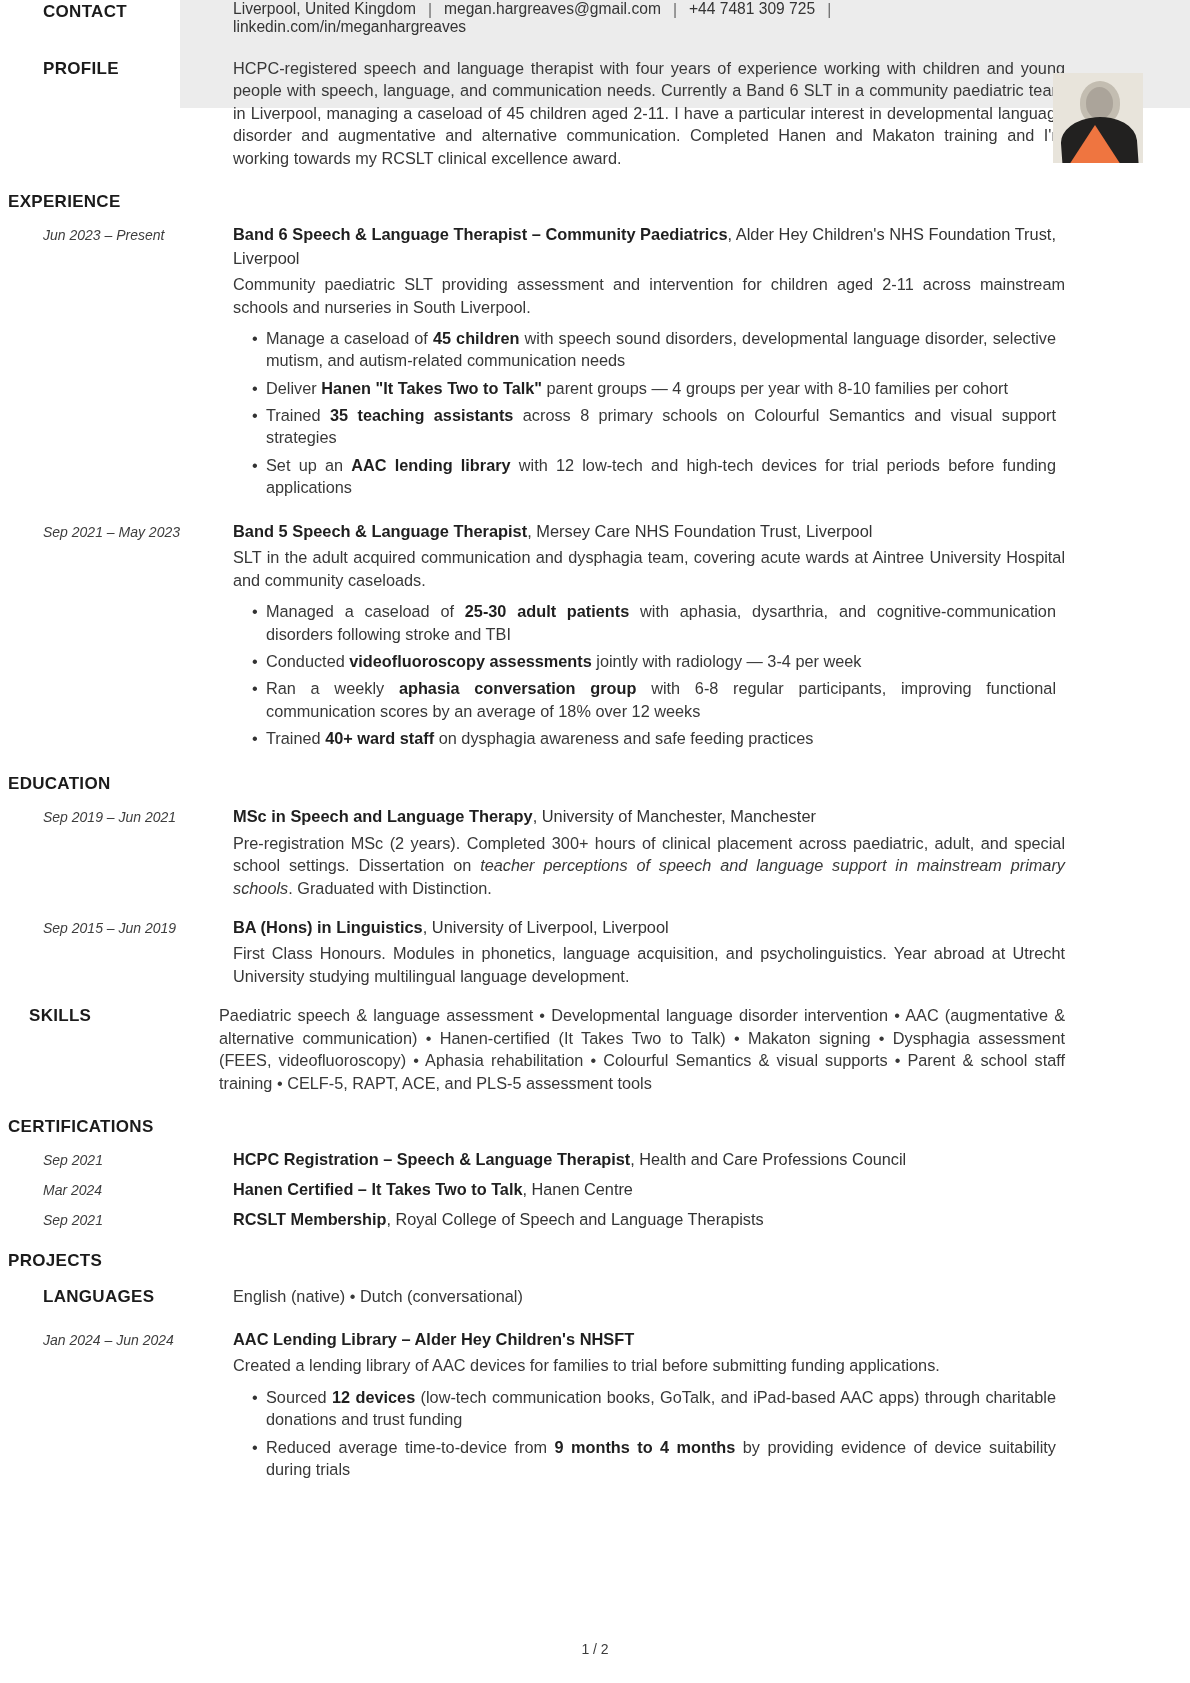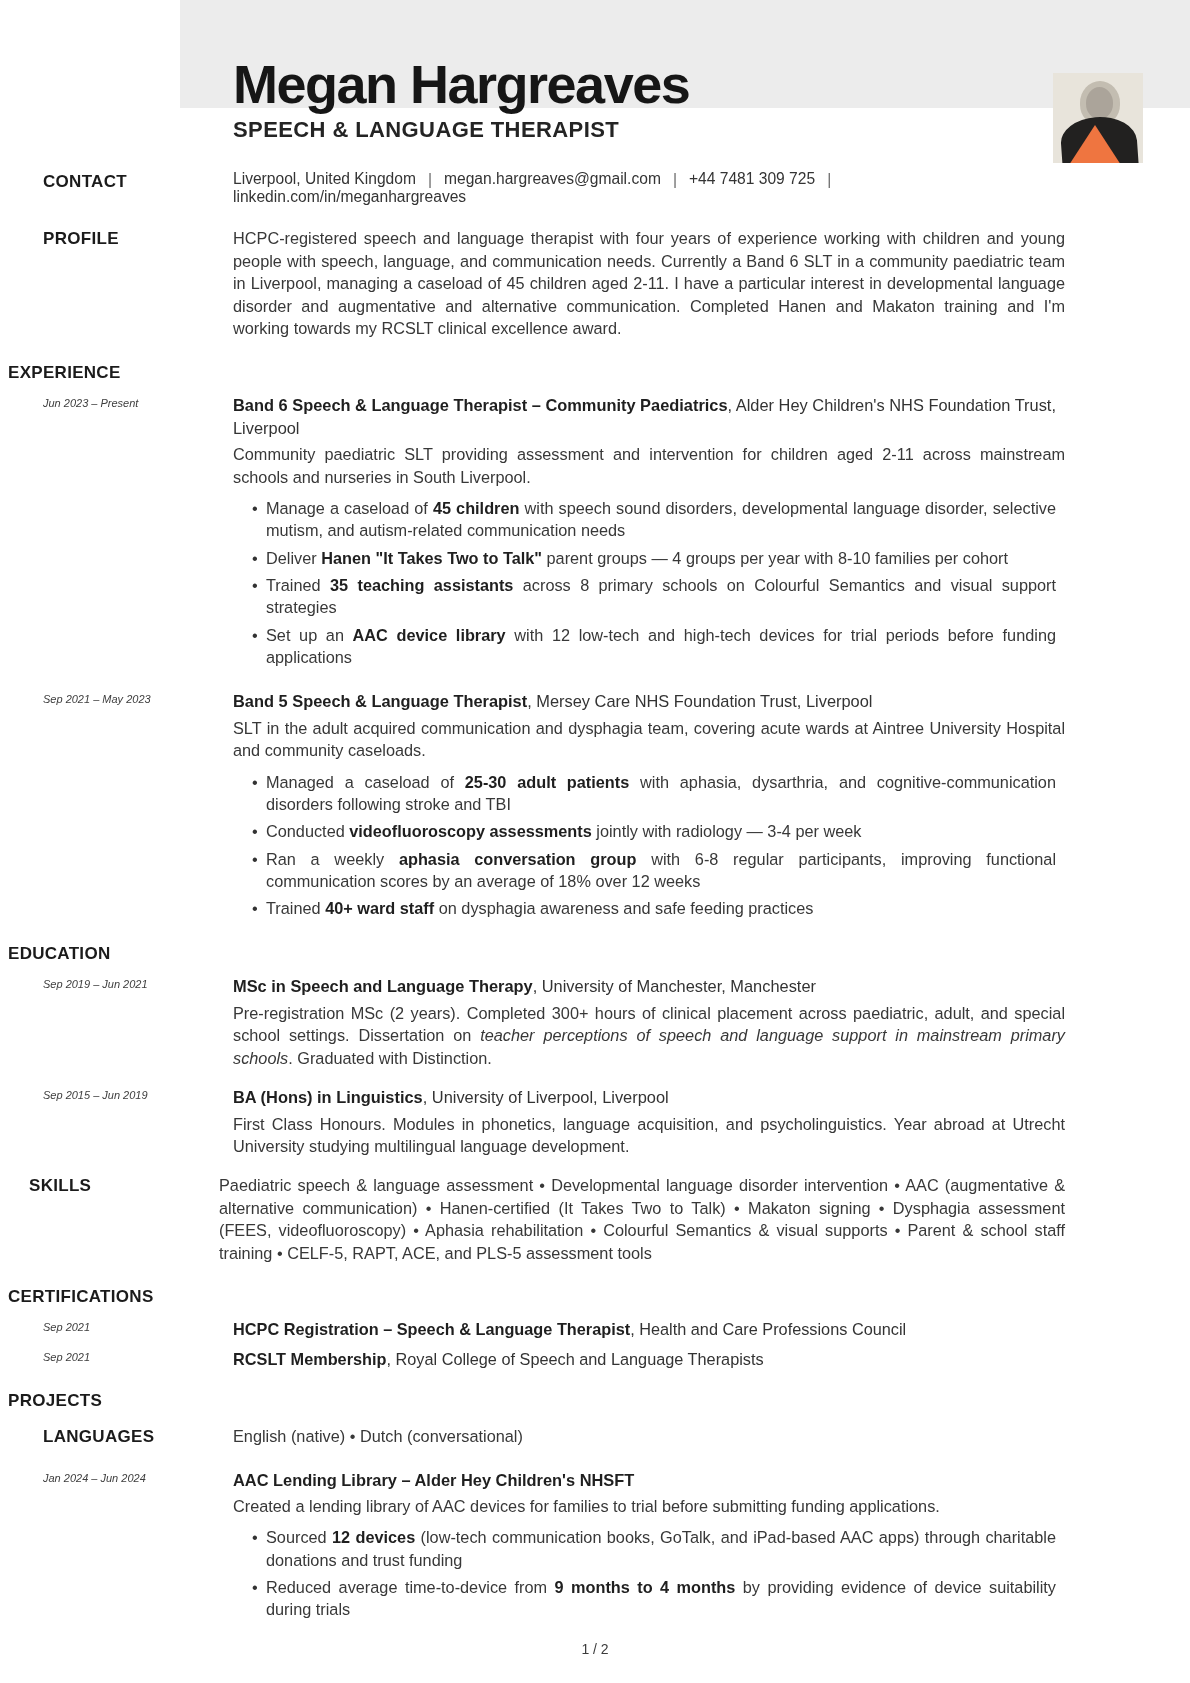--- a/index.html
+++ b/index.html
@@ -36,21 +36,21 @@
   }
   .subtitle{margin-top:5px;font-size:22px;font-weight:700;letter-spacing:.4px;color:#242424;}
   .header-row{margin-bottom:27px;}
 
   .sec-h{
     margin:0;font-size:17px;font-weight:700;letter-spacing:.3px;
     color:#1b1b1b;text-transform:uppercase;
   }
   .head-only{margin-top:18px;margin-bottom:11px;padding-left:8px;}
 
-  .date{font-size:11px;font-style:italic;color:#3d3d3d;line-height:1.45;}
+  .date{font-size:14px;font-style:italic;color:#3d3d3d;line-height:1.45;}
 
   .body{margin:0;font-size:16.3px;line-height:1.38;color:var(--text,#383838);}
   .just{text-align:justify;}
   .b{font-weight:700;color:#1f1f1f;}
   .i{font-style:italic;}
 
   .contact-line{font-size:15.6px;color:#343434;}
   .sep{display:inline-block;margin:0 12px;color:#6b6b6b;transform:translateY(1px);}
 
   .row.simple{margin-bottom:21px;}
@@ -78,27 +78,20 @@
 
   <div class="band"></div>
 
   <div class="photo">
     <div class="ph-hair"></div>
     <div class="ph-face"></div>
     <div class="ph-body"></div>
     <div class="ph-folder"></div>
   </div>
 
-  <header class="row header-row">
-    <div class="cell-label"></div>
-    <div class="cell-content">
-      <h1 class="name">Megan Hargreaves</h1>
-      <div class="subtitle">SPEECH &amp; LANGUAGE THERAPIST</div>
-    </div>
-  </header>
 
   <section class="row simple">
     <div class="cell-label">
         <h2 class="sec-h">CONTACT</h2>
       </div>
     <div class="cell-content contact-line">
       <span>Liverpool, United Kingdom</span><span class="sep">|</span><span>megan.hargreaves@gmail.com</span><span class="sep">|</span><span>+44 7481 309 725</span><span class="sep">|</span><span>linkedin.com/in/meganhargreaves</span>
     </div>
   </section>
 
@@ -122,21 +115,21 @@
     <div class="cell-label">
         <div class="date">Jun 2023 – Present</div>
       </div>
     <div class="cell-content">
       <p class="entry-title"><span class="b">Band 6 Speech &amp; Language Therapist – Community Paediatrics</span><span>, Alder Hey Children's NHS Foundation Trust, Liverpool</span></p>
       <p class="body just">Community paediatric SLT providing assessment and intervention for children aged 2-11 across mainstream schools and nurseries in South Liverpool.</p>
       <ul class="bullets">
           <li><span>Manage a caseload of </span><span class="b">45 children</span><span> with speech sound disorders, developmental language disorder, selective mutism, and autism-related communication needs</span></li>
           <li><span>Deliver </span><span class="b">Hanen "It Takes Two to Talk"</span><span> parent groups — 4 groups per year with 8-10 families per cohort</span></li>
           <li><span>Trained </span><span class="b">35 teaching assistants</span><span> across 8 primary schools on Colourful Semantics and visual support strategies</span></li>
-          <li><span>Set up an </span><span class="b">AAC device library</span><span> with 12 low-tech and high-tech devices for trial periods before funding applications</span></li>
+          <li><span>Set up an </span><span class="b">AAC lending library</span><span> with 12 low-tech and high-tech devices for trial periods before funding applications</span></li>
         </ul>
     </div>
   </section>
 
   <section class="row entry">
     <div class="cell-label">
         <div class="date">Sep 2021 – May 2023</div>
       </div>
     <div class="cell-content">
       <p class="entry-title"><span class="b">Band 5 Speech &amp; Language Therapist</span><span>, Mersey Care NHS Foundation Trust, Liverpool</span></p>
@@ -196,20 +189,28 @@
   <section class="row cert-row">
     <div class="cell-label">
         <div class="date">Sep 2021</div>
       </div>
     <div class="cell-content">
         <p class="cert-line"><span class="b">HCPC Registration – Speech &amp; Language Therapist</span><span>, Health and Care Professions Council</span></p>
       </div>
   </section>
   <section class="row cert-row">
     <div class="cell-label">
+        <div class="date">Mar 2024</div>
+      </div>
+    <div class="cell-content">
+        <p class="cert-line"><span class="b">Hanen Certified – It Takes Two to Talk</span><span>, Hanen Centre</span></p>
+      </div>
+  </section>
+  <section class="row cert-row">
+    <div class="cell-label">
         <div class="date">Sep 2021</div>
       </div>
     <div class="cell-content">
         <p class="cert-line"><span class="b">RCSLT Membership</span><span>, Royal College of Speech and Language Therapists</span></p>
       </div>
   </section>
 
   <section class="row head-only">
     <div class="cell-label">
         <h2 class="sec-h">PROJECTS</h2>

